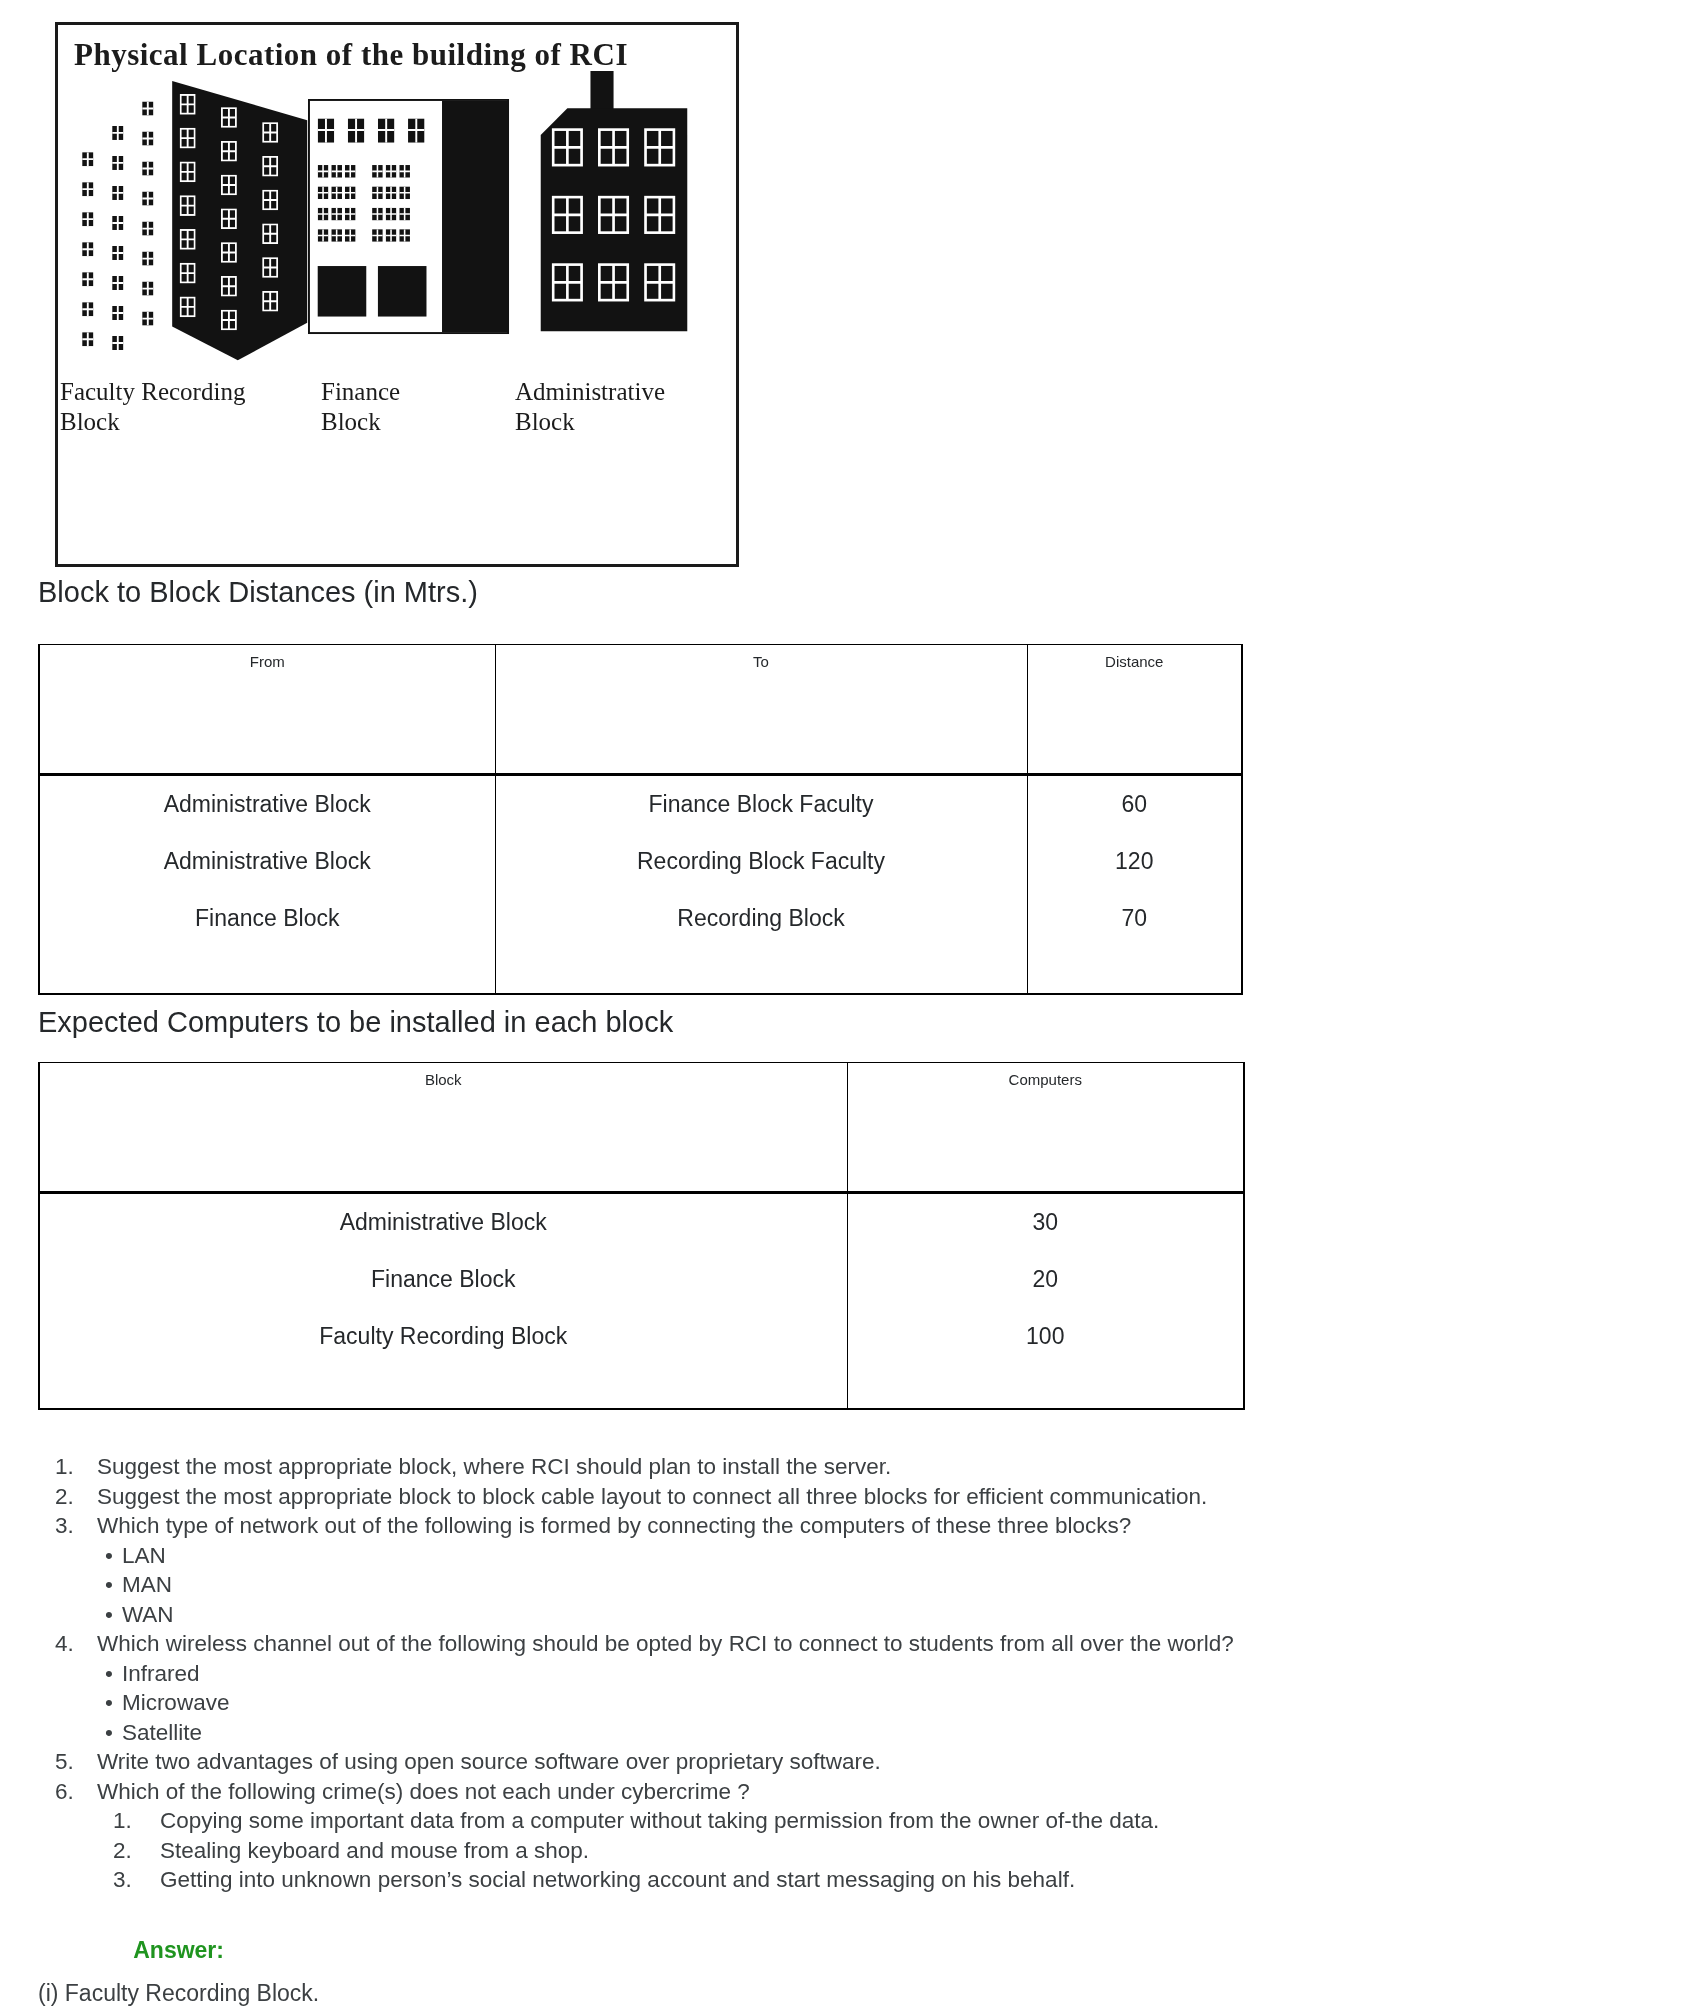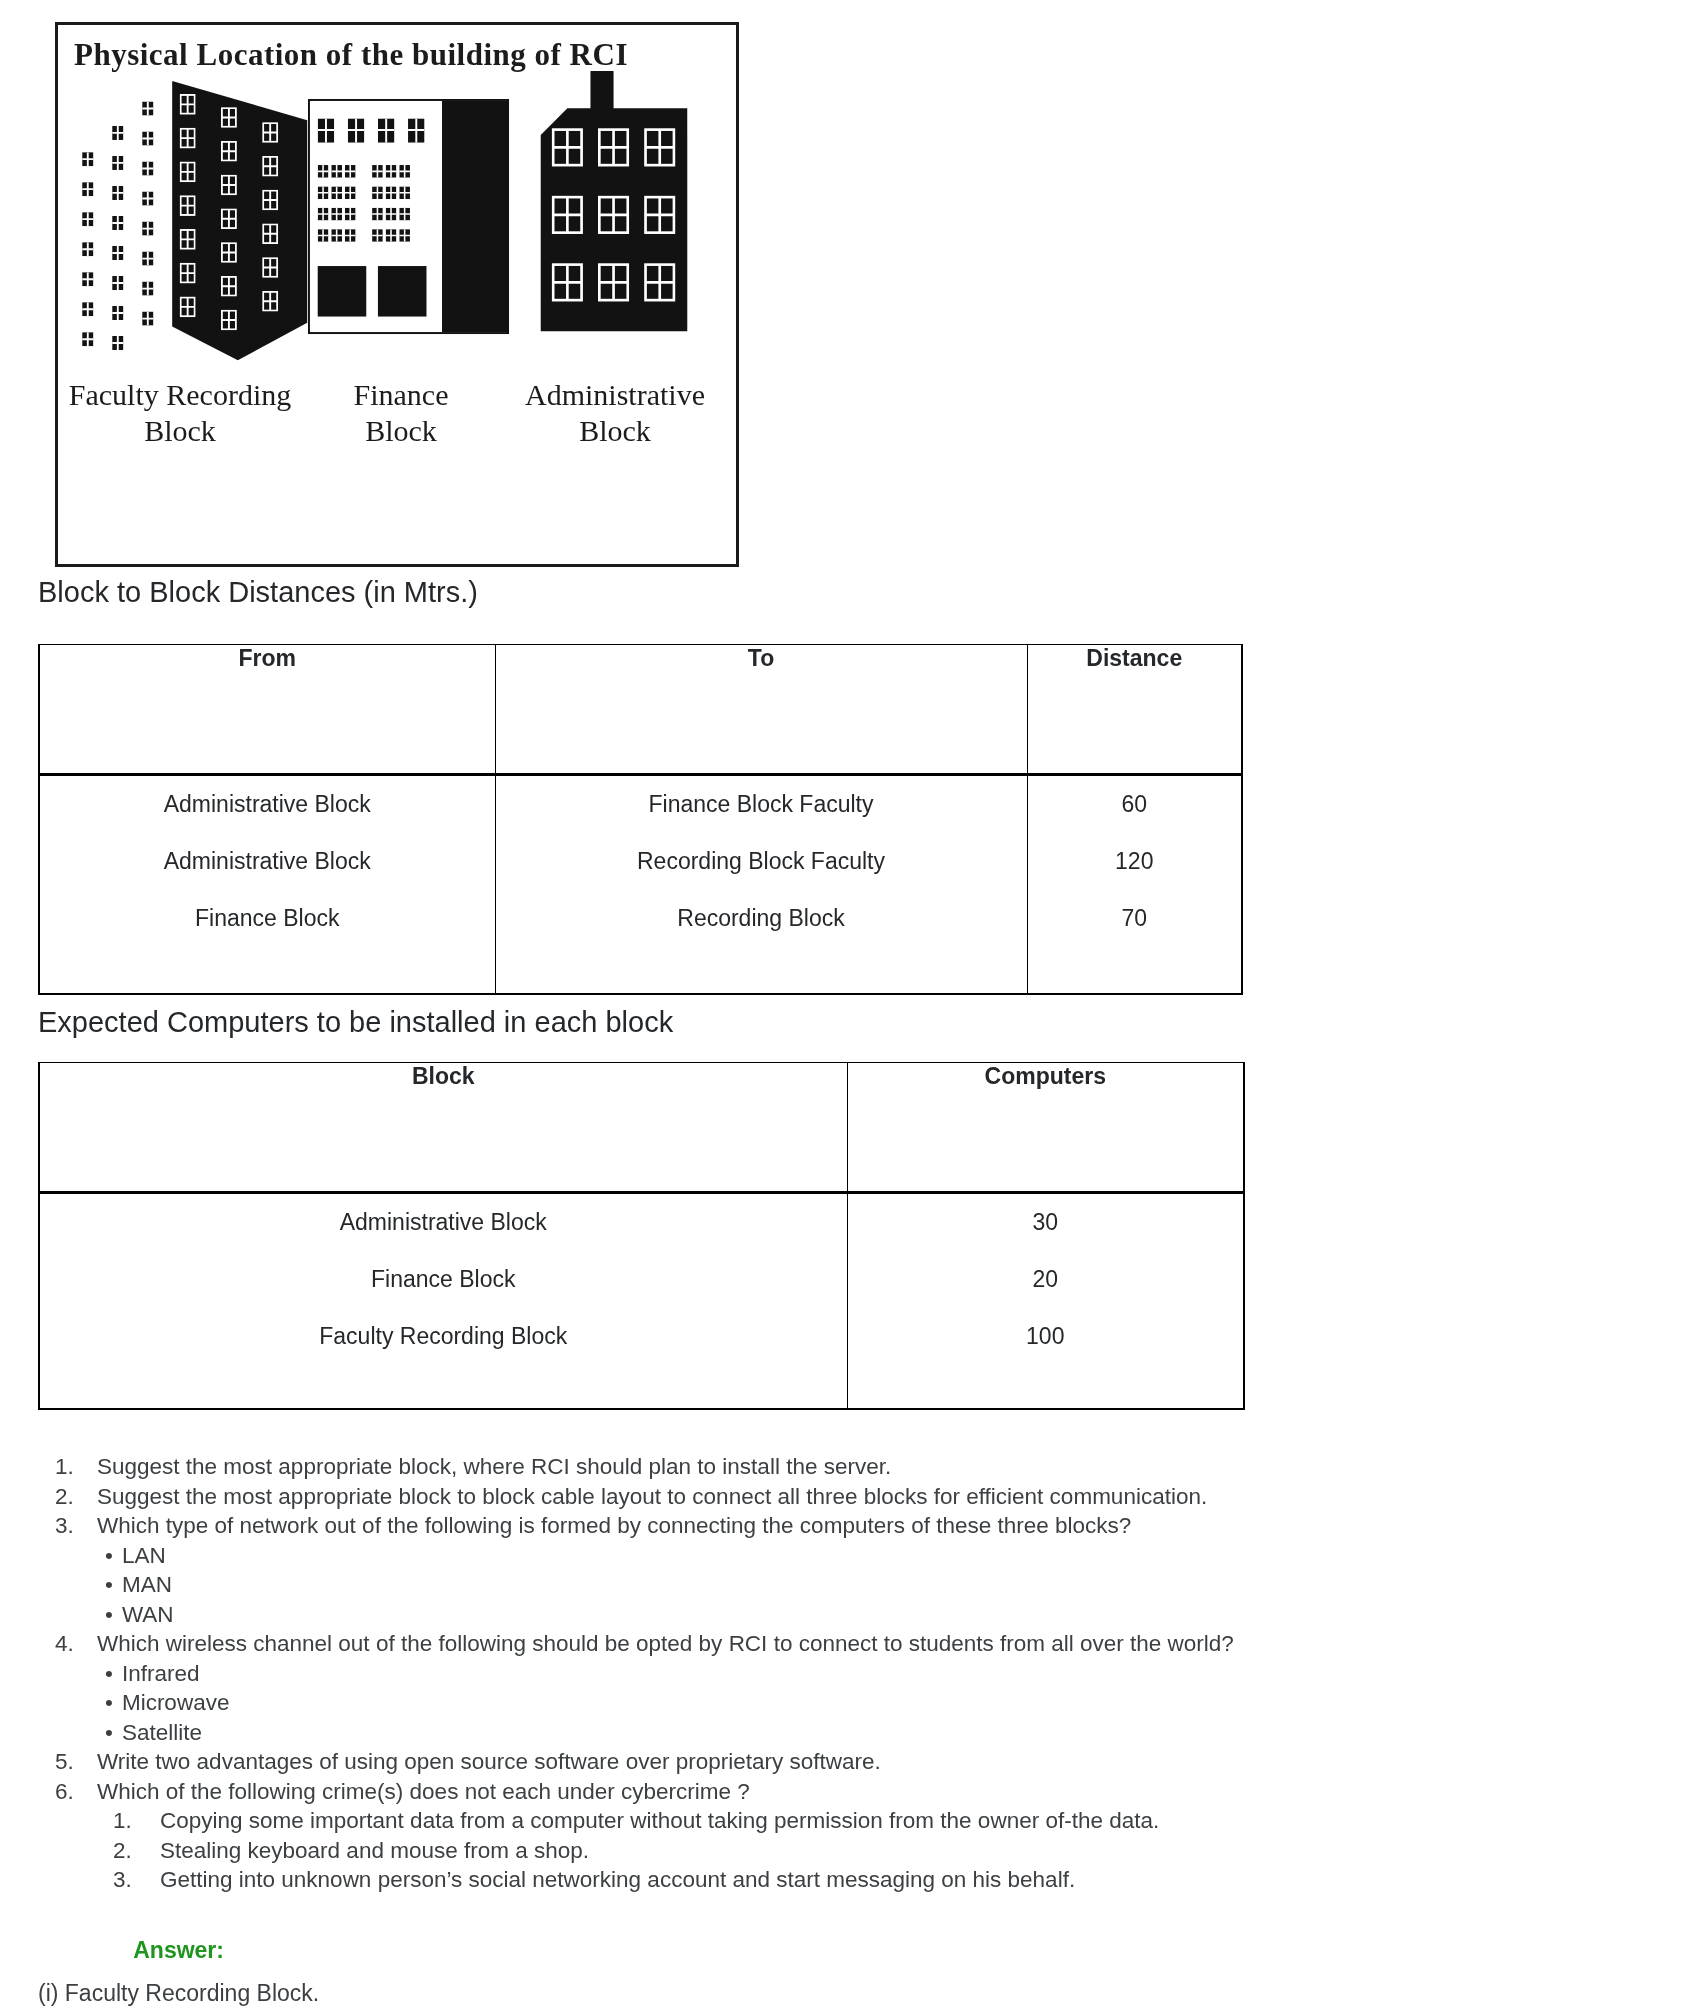--- a/index.html
+++ b/index.html
@@ -16,22 +16,22 @@
   }
   .figure-title {
     font-family:"Liberation Serif", serif; font-weight:600;
     font-size:31px; color:#1c1c1c; margin:12px 0 0 16px; letter-spacing:0.5px;
   }
   .bldg { position:absolute; }
   .bldg-fac { left:16px;  top:54px;  width:262px; height:286px; }
   .bldg-fin { left:250px; top:74px;  width:202px; height:236px; }
   .bldg-adm { left:482px; top:46px;  width:148px; height:262px; }
   .bldg-label {
-    position:absolute; top:352px; text-align:center;
-    font-family:"Liberation Serif", serif; font-size:30px; line-height:1.2;
+    position:absolute; top:352px; 
+    font-family:"Liberation Serif", serif; font-size:25px; line-height:1.2;
     color:#1c1c1c;
   }
   .lbl-fac { left:2px;   width:240px; }
   .lbl-fin { left:263px; width:160px; }
   .lbl-adm { left:457px; width:200px; }
 
   
   .caption { position:absolute; left:38px; font-size:29px; color:#25282b; }
   .caption-distances { top:576px; }
   .caption-computers { top:1006px; }
@@ -39,22 +39,22 @@
   
   table.datatable {
     position:absolute; left:38px; border-collapse:collapse; table-layout:fixed;
     background:#fff; font-size:23px; color:#25282b;
     border:2px solid #000; border-top:1px solid #9a9a9a;
   }
   .table-distances { top:644px;  width:1203px; }
   .table-computers { top:1062px; width:1205px; }
   table.datatable th {
     border:1px solid #000; border-bottom:3px solid #000;
-    font-weight:bold; text-align:center; vertical-align:top;
-    padding-top:0; height:130px; font-size:23px;
+    font-weight:normal; text-align:center; vertical-align:top;
+    padding-top:8px; height:130px; font-size:15px;
   }
   table.datatable td {
     border:1px solid #000; vertical-align:top; 
   }
   .table-distances td { height:219px; }
   .table-computers td { height:216px; }
   .tline { height:57px; display:flex; align-items:center; justify-content:center; }
 
   
   .questions {

